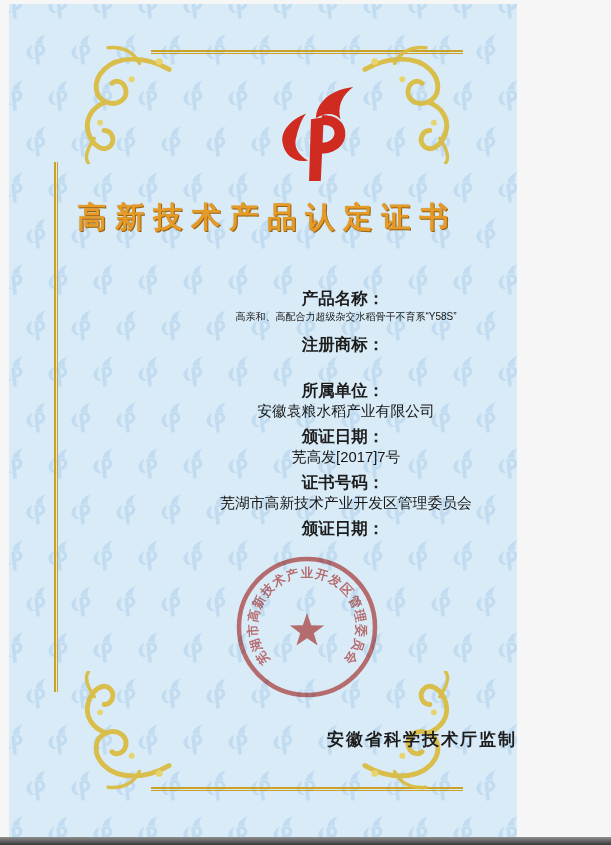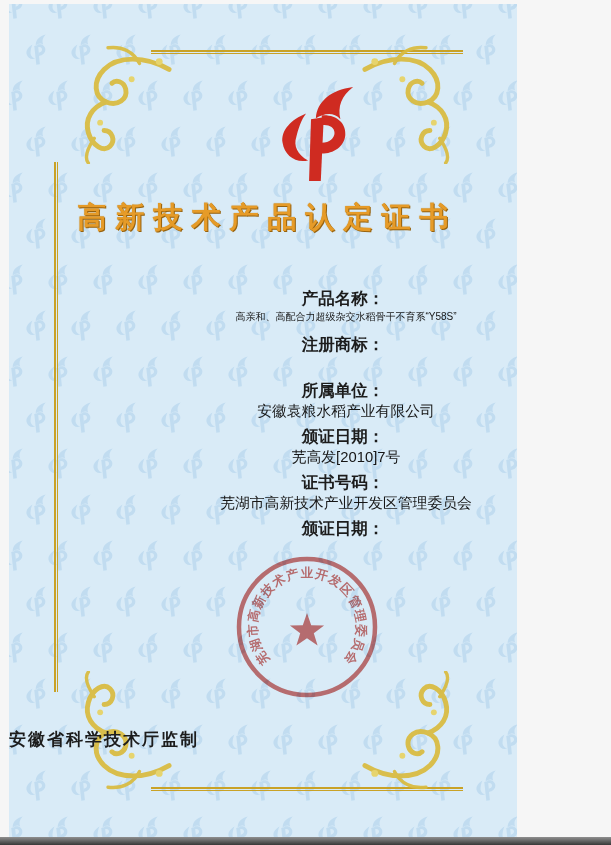--- a/index.html
+++ b/index.html
@@ -50,21 +50,21 @@
   .fields{position:absolute;left:104px;top:284px;width:460px;z-index:2;}
   .row{height:46px;display:flex;align-items:center;flex-direction:column;}
   .label{
     font-weight:bold;font-size:16.5px;color:var(--ink);
     flex-shrink:0;white-space:pre;
   }
   .value{font-size:14.8px;color:#161616;margin-left:6px;white-space:nowrap;}
   .row.r0 .value{font-size:10px;text-align:right;}
   .stamp{position:absolute;left:224px;top:549px;width:148px;height:148px;z-index:3;opacity:.72;mix-blend-mode:multiply;}
   .footer{
-    position:absolute;left:0;top:724px;width:100%;text-align:left;
+    position:absolute;left:0;top:724px;width:100%;text-align:right;
     font-size:17px;font-weight:bold;color:var(--ink);letter-spacing:2px;z-index:2;
   }
   .scan-edge-bottom{
     position:absolute;left:0;bottom:0;width:100%;height:8px;
     background:linear-gradient(#8f8f8f,#383838);z-index:5;
   }
   .defs{position:absolute;width:0;height:0;overflow:hidden;}
 </style>
 </head>
 <body>
@@ -412,21 +412,21 @@
       <div class="row">
         <span class="label">注册商标：</span>
         <span class="value"></span>
       </div>
       <div class="row">
         <span class="label">所属单位：</span>
         <span class="value">安徽袁粮水稻产业有限公司</span>
       </div>
       <div class="row">
         <span class="label">颁证日期：</span>
-        <span class="value">芜高发[2010]7号</span>
+        <span class="value">芜高发[2017]7号</span>
       </div>
       <div class="row">
         <span class="label">证书号码：</span>
         <span class="value">芜湖市高新技术产业开发区管理委员会</span>
       </div>
       <div class="row">
         <span class="label">颁证日期：</span>
       </div>
     </div>
 

